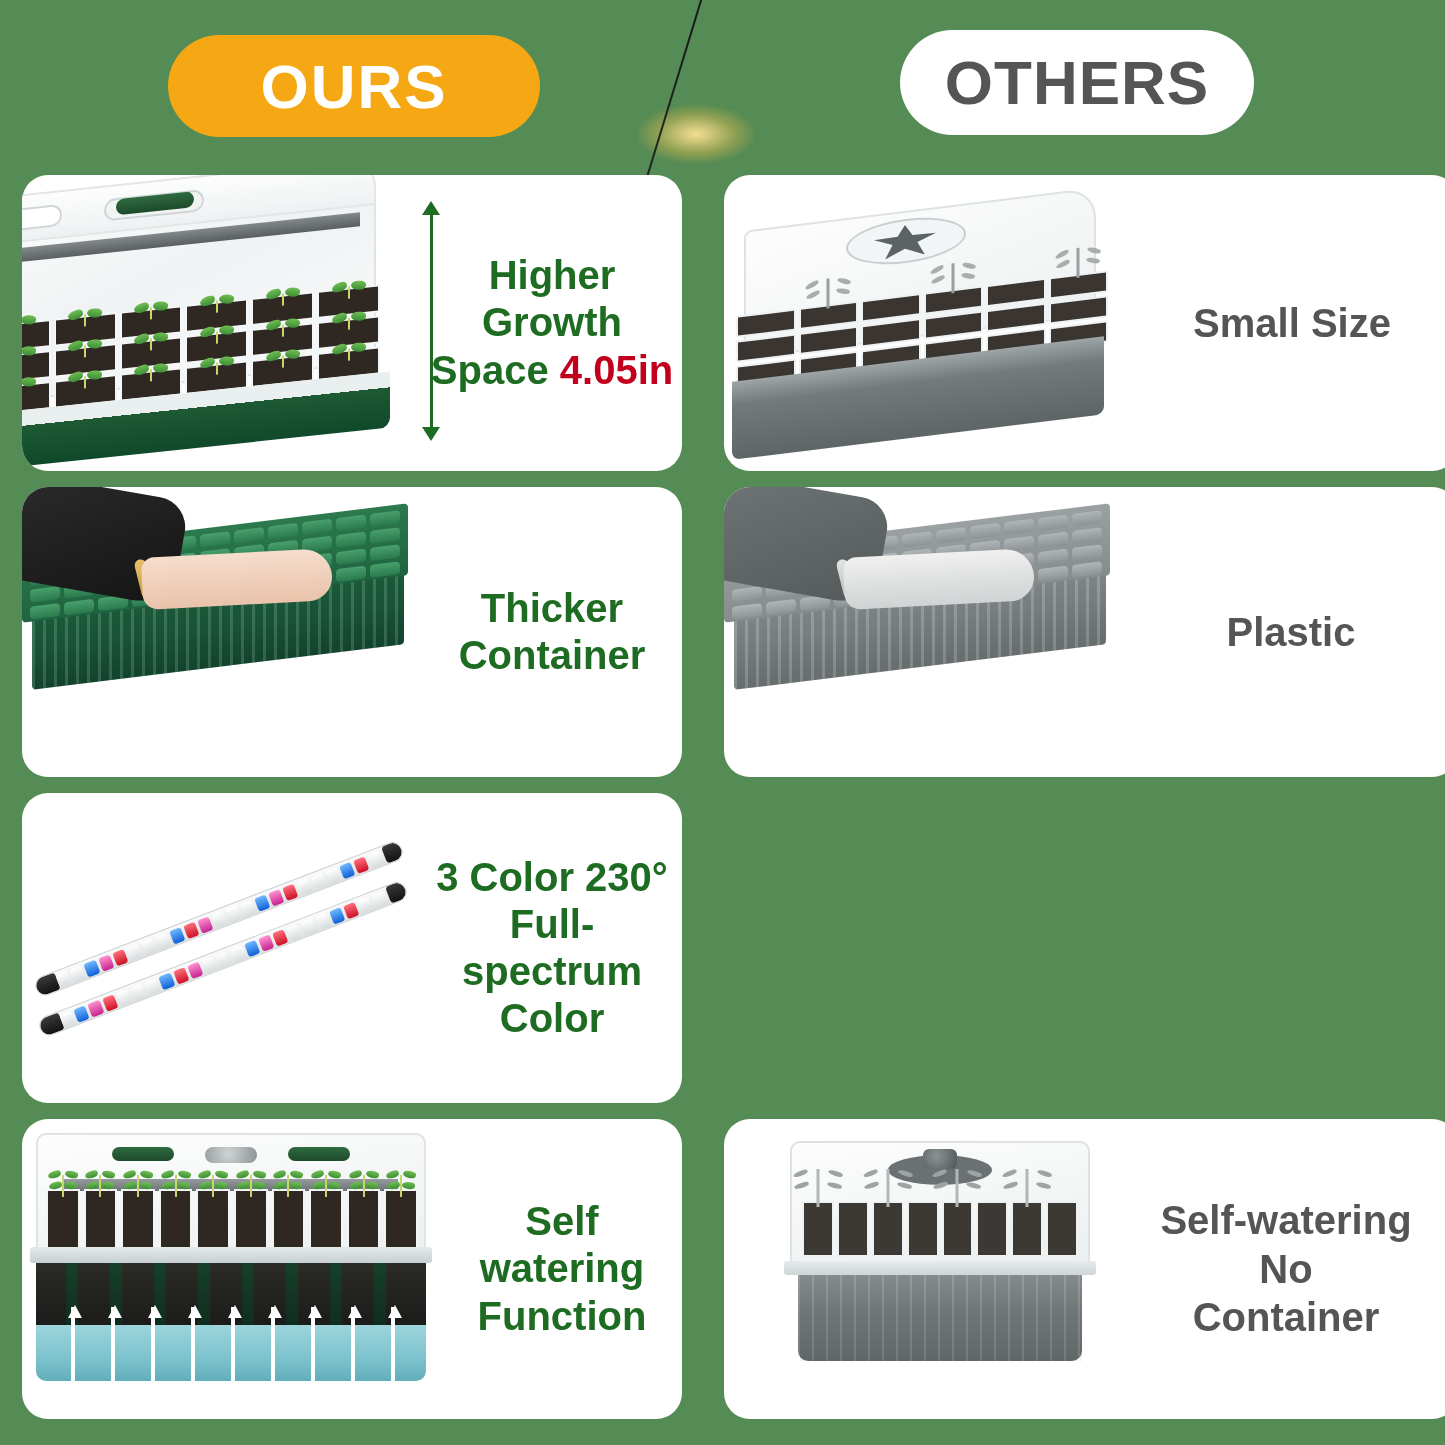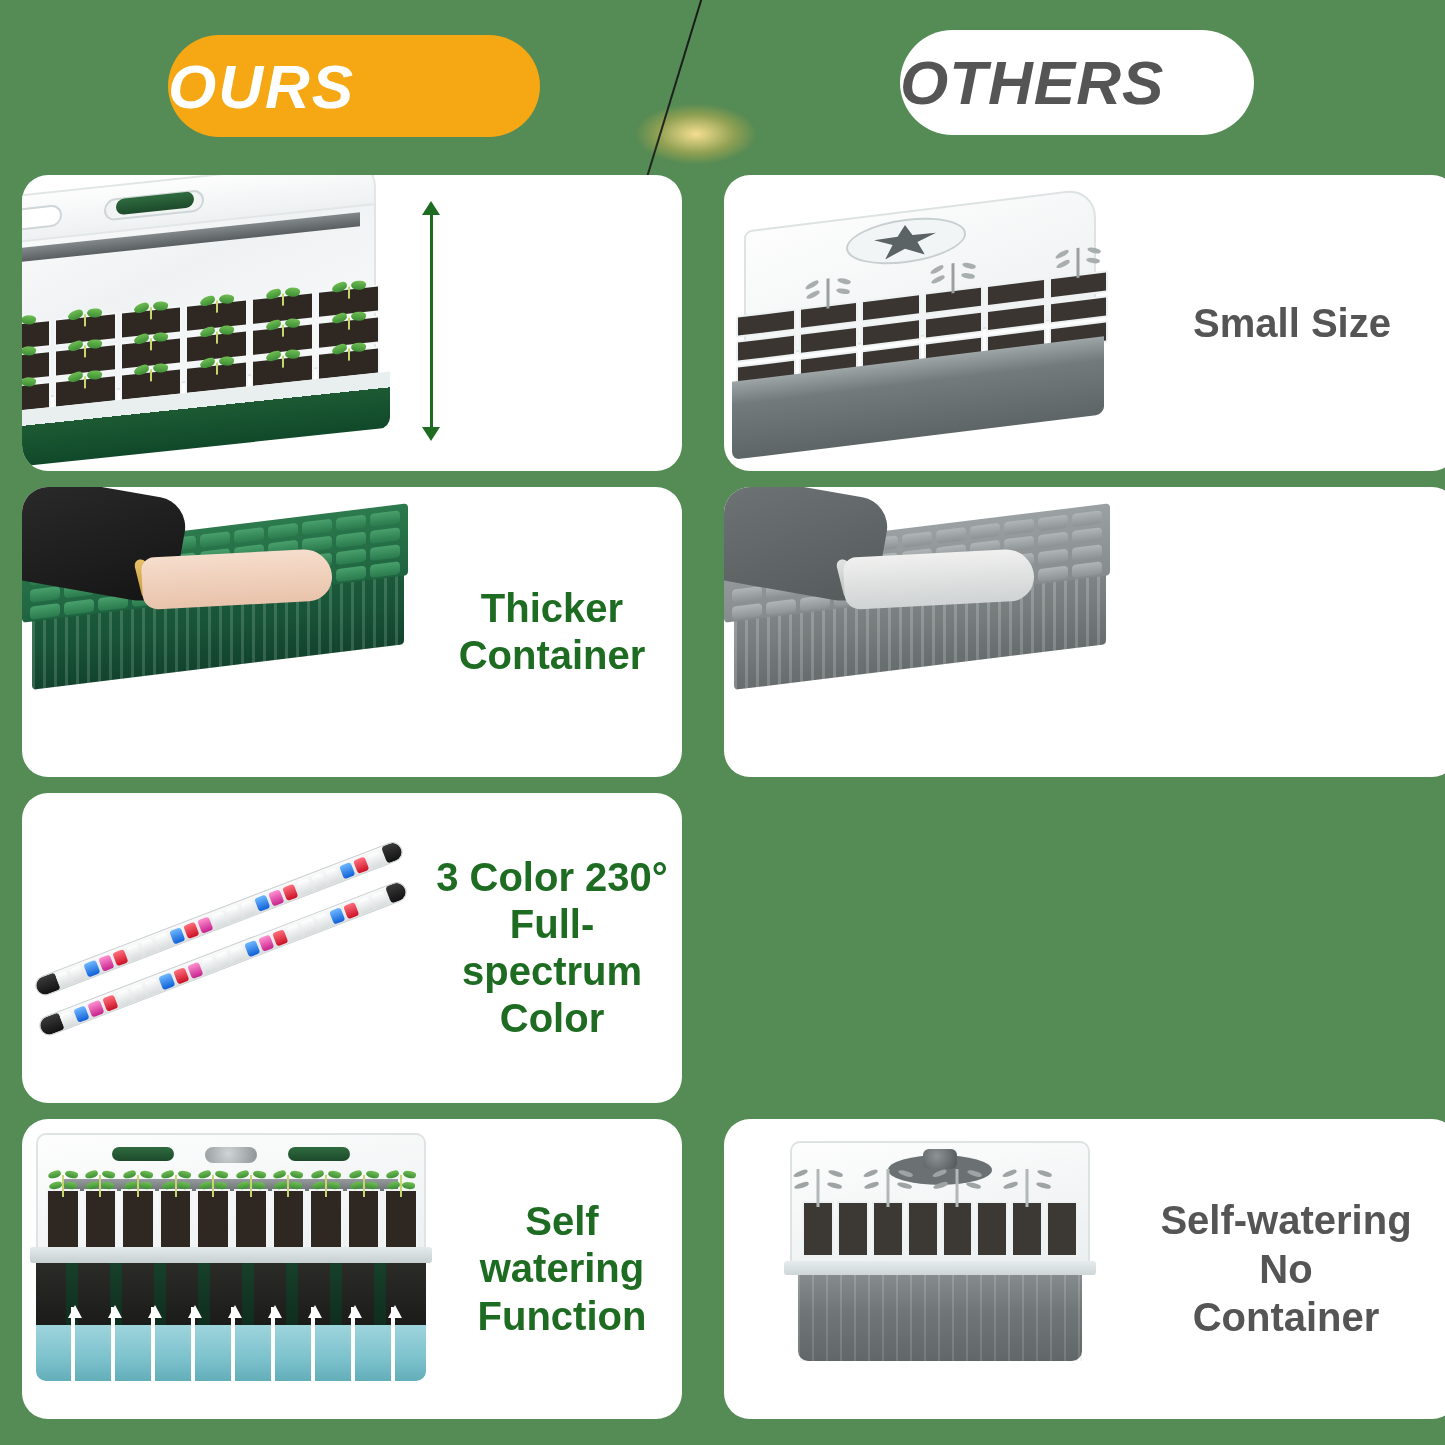--- a/index.html
+++ b/index.html
@@ -7,23 +7,22 @@
     width: 1445px; height: 1445px;
     font-family: "Liberation Sans", sans-serif;
     background: #558b54;
     overflow: hidden;
   }
   .page { position: relative; width: 1445px; height: 1445px; background: #558b54; }
 
   
   .header { position: absolute; top: 0; left: 0; width: 1445px; height: 175px; }
   .badge {
-    position: absolute; display: flex; align-items: center; justify-content: flex-start;
+    position: absolute; display: flex; align-items: center; justify-content: center;
     border-radius: 60px;
-    font-style: italic;
   }
   .badge-ours {
     left: 168px; top: 35px; width: 372px; height: 102px;
     background: #F5A813;
   }
   .badge-ours .badge-text {
     color: #ffffff; font-size: 62px; font-weight: bold; letter-spacing: 2px;
   }
   .badge-others {
     left: 900px; top: 30px; width: 354px; height: 105px;
@@ -477,20 +476,29 @@
                 </div>
             </div>
           </div>
           <div class="base1"></div>
           <div class="measure">
             <div class="ar-up"></div>
             <div class="line"></div>
             <div class="ar-dn"></div>
           </div>
         </div>
+        <div class="caption">
+          <div class="cap-ours">
+            <div>Higher</div>
+            <div>Growth</div>
+            <div>
+              <span>Space </span><span class="cap-hi">4.05in</span>
+            </div>
+          </div>
+        </div>
       </div>
     </div>
 
     <div class="card col-right row1">
       <div class="card-inner">
         <div class="art tray2">
           <div class="dome2"></div>
           <div class="dome2-oval"></div>
           <div class="dome2-star"></div>
           <div class="celltray2">
@@ -673,20 +681,21 @@
                 <div class="bump"></div>
                 <div class="bump"></div>
             </div>
           </div>
           <div class="sleeve"></div>
           <div class="bracelet"></div>
           <div class="hand"></div>
         </div>
         <div class="caption">
           <div class="cap-others">
+            <div>Plastic</div>
           </div>
         </div>
       </div>
     </div>
 
     <div class="card col-left row3">
       <div class="card-inner">
         <div class="art leds">
           <div class="strip strip-a">
             <div class="cap-end"></div>

